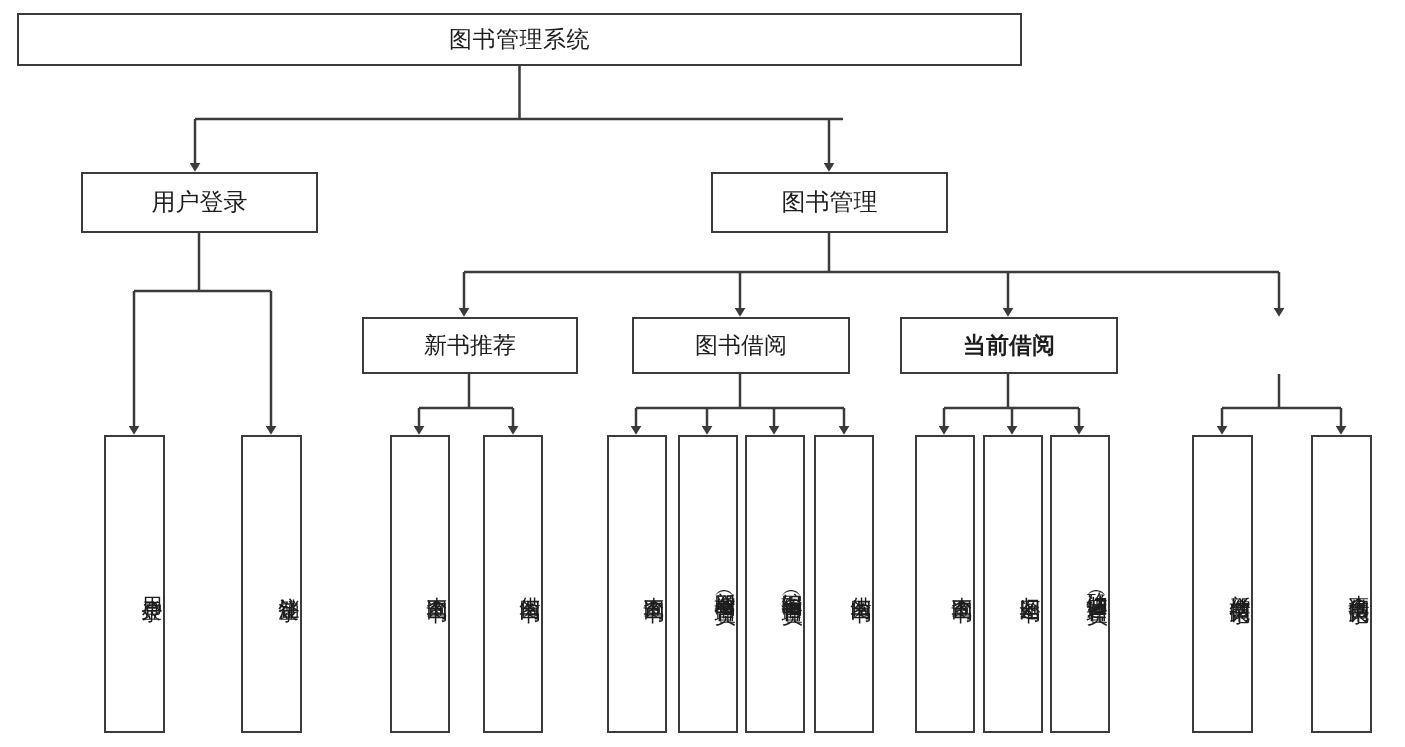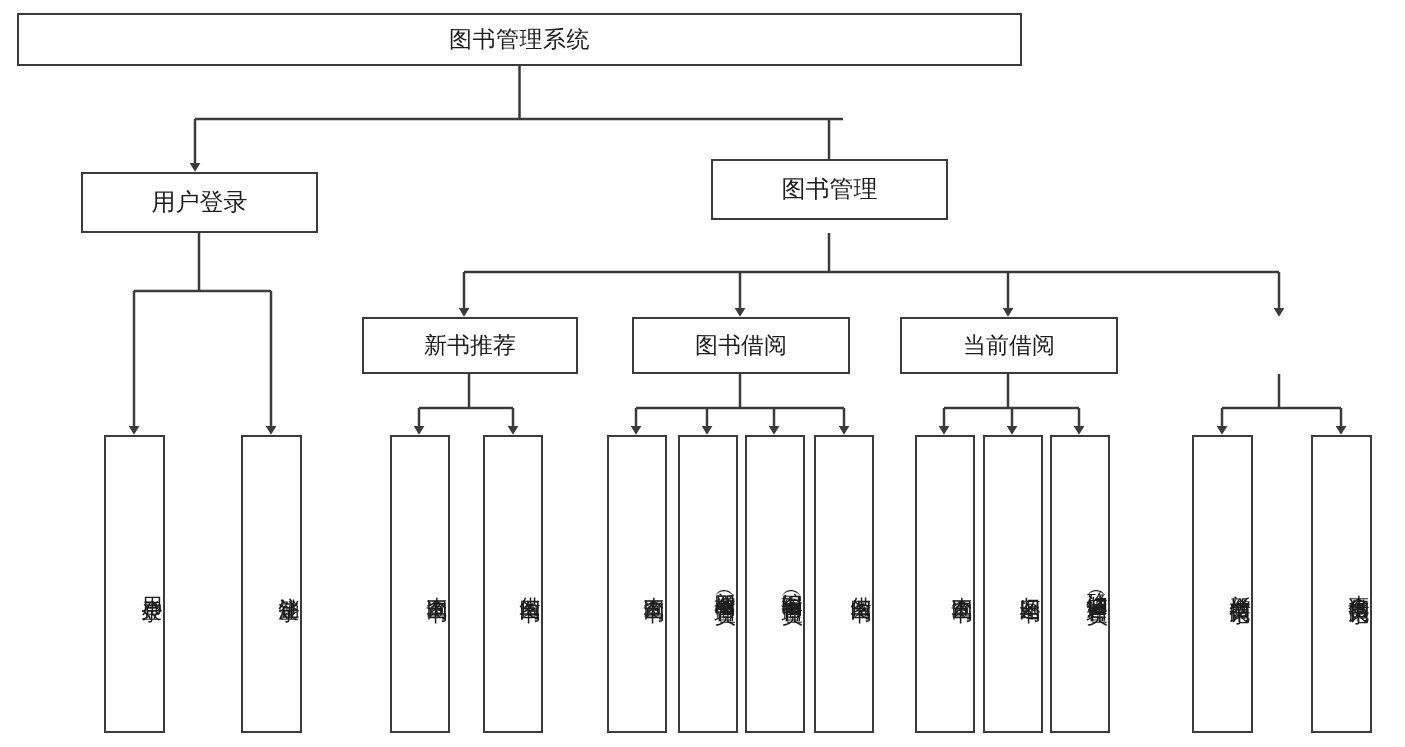--- a/index.html
+++ b/index.html
@@ -119,31 +119,31 @@
     </g>
   </svg>
 
   <div class="node h" style="left:17px; top:13px; width:1005px; height:53px;">
     <span>图书管理系统</span>
   </div>
 
   <div class="node l1" style="left:81px; top:172px; width:237px; height:61px;">
     <span>用户登录</span>
   </div>
-  <div class="node l1" style="left:711px; top:159px; width:237px; height:61px;">
+  <div class="node l1" style="left:711px; top:172px; width:237px; height:61px;">
     <span>图书管理</span>
   </div>
 
   <div class="node l2" style="left:632px; top:317px; width:218px; height:57px;">
     <span>图书借阅</span>
   </div>
   <div class="node l2" style="left:362px; top:317px; width:216px; height:57px;">
     <span>新书推荐</span>
   </div>
-  <div class="node l2" style="left:900px; top:317px; width:218px; height:57px;">
+  <div class="node l2" style="left:900px; top:317px; width:218px; height:57px;font-weight:bold;">
     <span>当前借阅</span>
   </div>
 
   <div class="node vert" style="left:104px; top:435px; width:61px; height:298px;">
     <span>用户登录</span>
   </div>
   <div class="node vert" style="left:241px; top:435px; width:61px; height:298px;">
     <span>注销登录</span>
   </div>
   <div class="node vert" style="left:390px; top:435px; width:60px; height:298px;">

